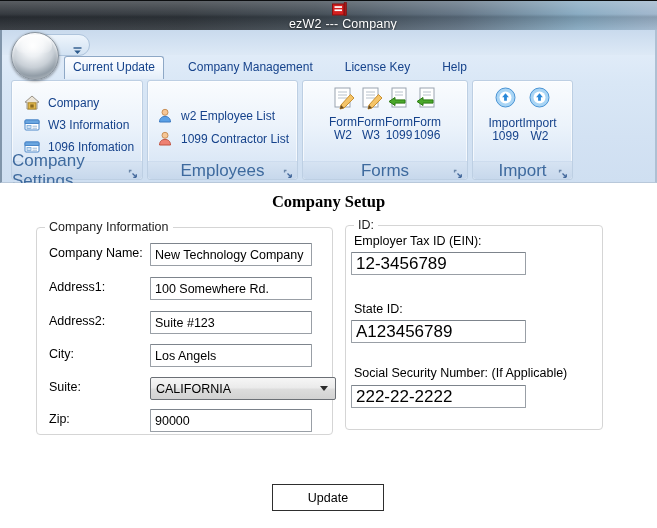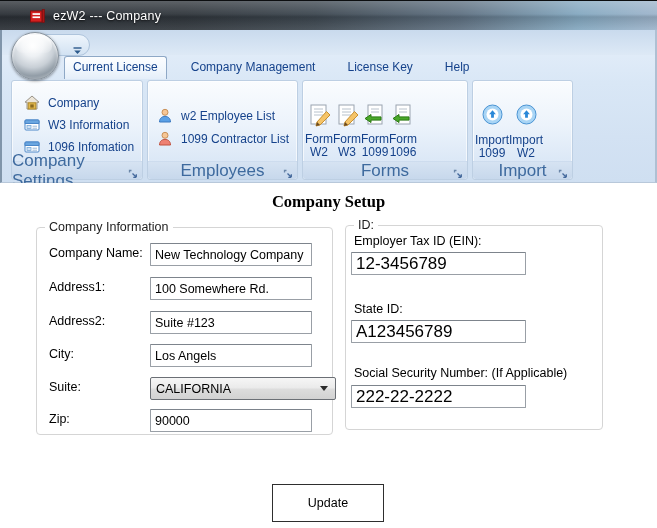--- a/index.html
+++ b/index.html
@@ -5,21 +5,21 @@
   html,body{margin:0;padding:0;background:#e8e8e8;}
   #window{position:relative;width:657px;height:528px;overflow:hidden;
     font-family:"Liberation Sans",sans-serif;background:#fff;}
 
   
   .titlebar{position:absolute;top:0;left:0;right:0;height:30px;
     background:
       linear-gradient(180deg,rgba(255,255,255,.22) 0%,rgba(255,255,255,.05) 45%,rgba(0,0,0,.12) 55%,rgba(255,255,255,.08) 100%),
       linear-gradient(90deg,#2b3036 0%,#30363c 28%,#3d4750 48%,#5e7081 70%,#84a8c0 88%,#9db4cb 100%);
     border-top:1px solid #0c0e10;display:flex;align-items:center;
-    color:#fff;font-size:12.5px;box-sizing:border-box;padding-left:29px;}
+    color:#fff;font-size:12.5px;box-sizing:border-box;padding-left:29px;flex-direction:column;}
   .app-icon{width:17px;height:16px;margin-right:7px;display:inline-block;}
   .title-text{text-shadow:0 1px 2px rgba(0,0,0,.7);letter-spacing:.2px;}
 
   
   .chrome{position:absolute;top:30px;left:0;right:0;height:153px;box-sizing:border-box;
     background:linear-gradient(180deg,#e6effa 0%,#d9e7f6 35%,#d3e2f3 70%,#cfdff1 100%);
     border-left:2px solid #8095aa;border-right:2px solid #aec0d3;border-bottom:1px solid #b8c8da;}
   .qat-strip{position:absolute;top:0;left:0;right:0;height:25px;
     background:linear-gradient(180deg,#c9daed 0%,#dde9f6 100%);}
   .qat-tail{position:absolute;left:28px;top:4px;width:58px;height:20px;z-index:1;
@@ -46,21 +46,21 @@
   .rg-footer{position:absolute;left:0;right:0;bottom:0;height:17px;
     background:linear-gradient(180deg,#d6e3f2,#c7d8ec);border-top:1px solid #cddcee;
     border-radius:0 0 3px 3px;display:flex;align-items:center;justify-content:center;
     font-size:17px;color:#3e6a9e;}
   .launcher{position:absolute;right:3px;bottom:3px;width:11px;height:11px;cursor:pointer;}
 
   .rbtn-small{display:flex;align-items:center;gap:8px;height:16px;
     font-size:12px;color:#15428b;cursor:pointer;white-space:nowrap;}
   .rbtn-small .ric{width:16px;height:16px;flex:0 0 16px;}
 
-  .large-row{display:flex;justify-content:flex-start;padding:22px 2px 0;}
+  .large-row{display:flex;justify-content:center;padding:5px 2px 0;}
   .rbtn-large{display:flex;flex-direction:column;align-items:center;cursor:pointer;
     font-size:12px;color:#15428b;line-height:13px;text-align:center;}
   .rbtn-large .ric24{width:24px;height:24px;margin-bottom:6px;}
   .rbtn-large .ric20{width:21px;height:21px;margin-bottom:9px;margin-top:1px;}
 
   
   .content{position:absolute;top:183px;left:0;right:0;bottom:0;background:#fff;}
   .heading{margin-top:9px;text-align:center;font-family:"Liberation Serif",serif;
     font-weight:bold;font-size:16.5px;color:#000;}
 
@@ -79,21 +79,21 @@
     border-top-color:#7d848c;border-radius:1px;padding:0 4px;background:#fff;outline:none;}
 
   .combo{position:absolute;left:103px;top:0;width:186px;height:23px;box-sizing:border-box;
     border:1px solid #6b6f75;border-radius:2px;cursor:pointer;
     background:linear-gradient(180deg,#f6f6f6 0%,#ebebeb 45%,#dcdcdc 55%,#d2d2d2 100%);
     display:flex;align-items:center;justify-content:space-between;padding:0 7px 0 5px;
     font-size:12.5px;color:#000;}
   .caret{width:0;height:0;border-left:4px solid transparent;border-right:4px solid transparent;
     border-top:5px solid #2b2b2b;}
 
-  .update-btn{position:absolute;left:272px;top:301px;width:112px;height:38px;
+  .update-btn{position:absolute;left:272px;top:301px;width:112px;height:27px;
     background:#fff;border:1px solid #2e2e2e;font-family:"Liberation Sans",sans-serif;
     font-size:12.5px;color:#000;cursor:pointer;}
 </style>
 </head>
 <body>
 
 <div id="window">
 
   <div class="titlebar">
     <span class="app-icon">
@@ -114,21 +114,21 @@
           <svg width="9" height="8" viewBox="0 0 9 8">
             <path d="M0.5 1 h8" stroke="#2c5a8c" stroke-width="1.4" fill="none"></path>
             <path d="M1.2 3.5 h6.6 L4.5 7 z" fill="#2c5a8c"></path>
           </svg>
         </span>
       </div>
     </div>
     <div class="orb"></div>
 
     <div class="tabs">
-      <div class="tab active">Current License</div>
+      <div class="tab active">Current Update</div>
       <div class="tab">Company Management</div>
       <div class="tab">License Key</div>
       <div class="tab">Help</div>
     </div>
 
     <div class="rbody">
 
       <div class="rgroup" style="left:9px;width:132px;">
         <div style="padding:14px 0 0 12px;display:flex;flex-direction:column;gap:6px;">
           <div class="rbtn-small">

